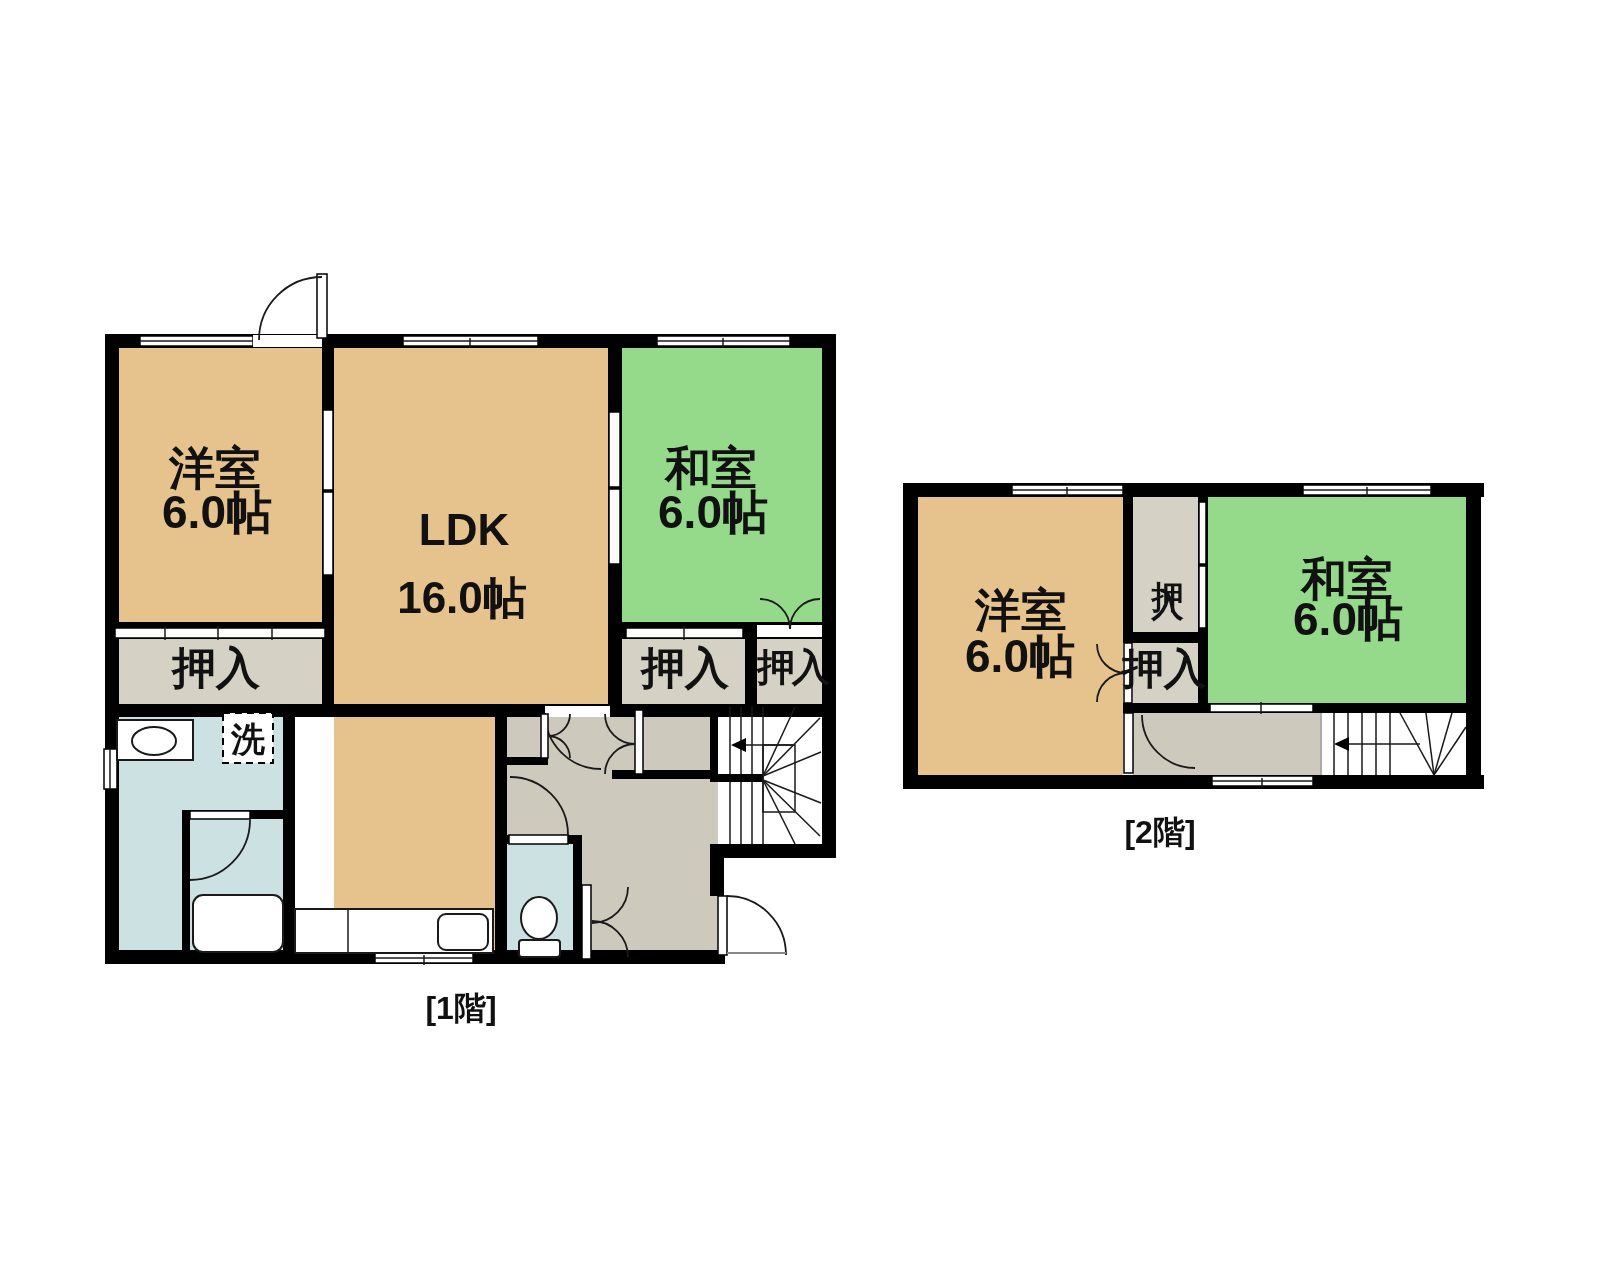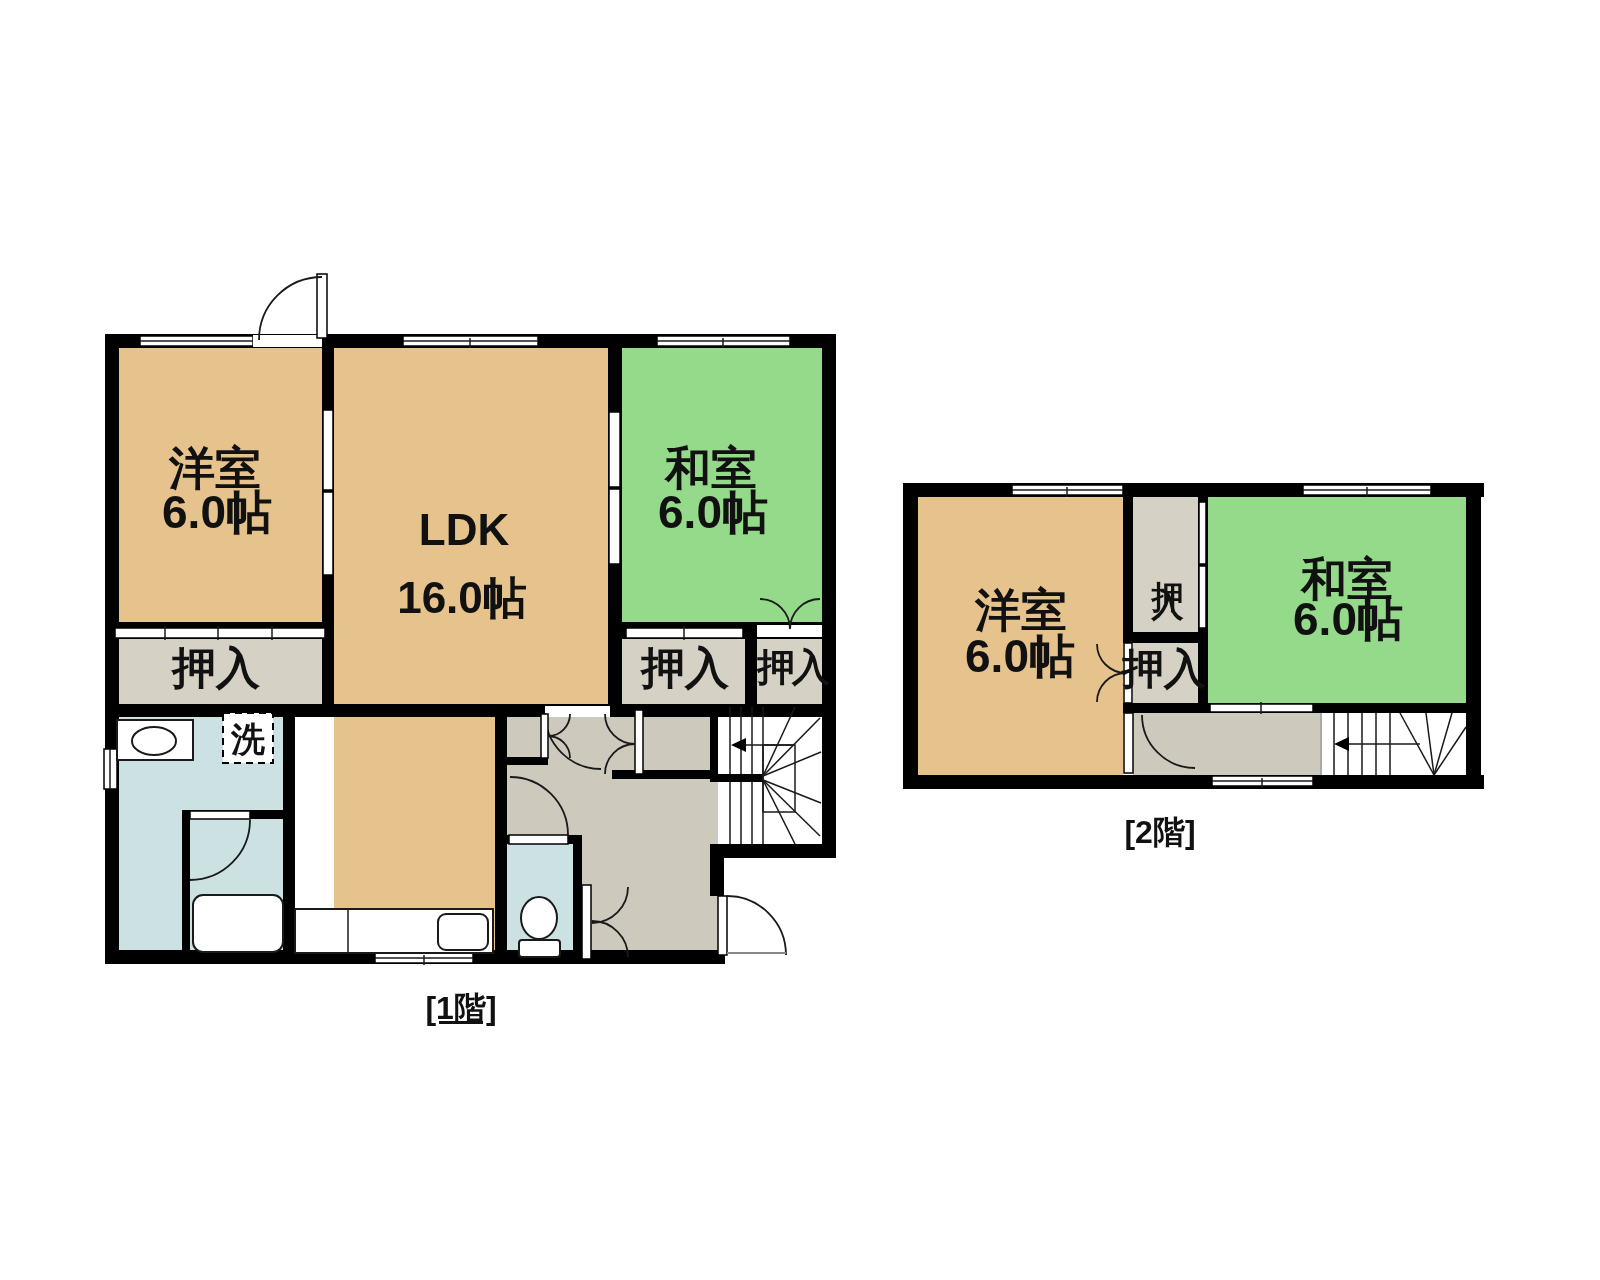--- a/index.html
+++ b/index.html
@@ -222,21 +222,21 @@
 <div class="lbl f-46" style="left:215px;top:456px;">洋室</div>
 <div class="lbl f-46" style="left:217px;top:500px;">6.0帖</div>
 <div class="lbl f-44" style="left:464px;top:518px;">LDK</div>
 <div class="lbl f-44" style="left:462px;top:562px;margin-top:24px;">16.0帖</div>
 <div class="lbl f-46" style="left:711px;top:456px;">和室</div>
 <div class="lbl f-46" style="left:713px;top:500px;">6.0帖</div>
 <div class="lbl f-44" style="left:216px;top:656px;">押入</div>
 <div class="lbl f-44" style="left:685px;top:656px;">押入</div>
 <div class="lbl f-38" style="left:792px;top:655px;">押入</div>
 <div class="lbl f-34" style="left:248px;top:727px;">洗</div>
-<div class="lbl f-40" style="left:461px;top:996px;text-decoration:underline;">[1階]</div>
+<div class="lbl f-40" style="left:461px;top:996px;">[1階]</div>
 
 <div class="lbl f-46" style="left:1021px;top:598px;">洋室</div>
 <div class="lbl f-46" style="left:1020px;top:644px;">6.0帖</div>
 <div class="lbl f-46" style="left:1347px;top:567px;">和室</div>
 <div class="lbl f-46" style="left:1348px;top:607px;">6.0帖</div>
 <div class="lbl f-40 vert" style="left:1168px;top:549px;">押入</div>
 <div class="lbl f-42" style="left:1164px;top:657px;">押入</div>
 <div class="lbl f-40" style="left:1160px;top:820px;">[2階]</div>
 </div>
 

